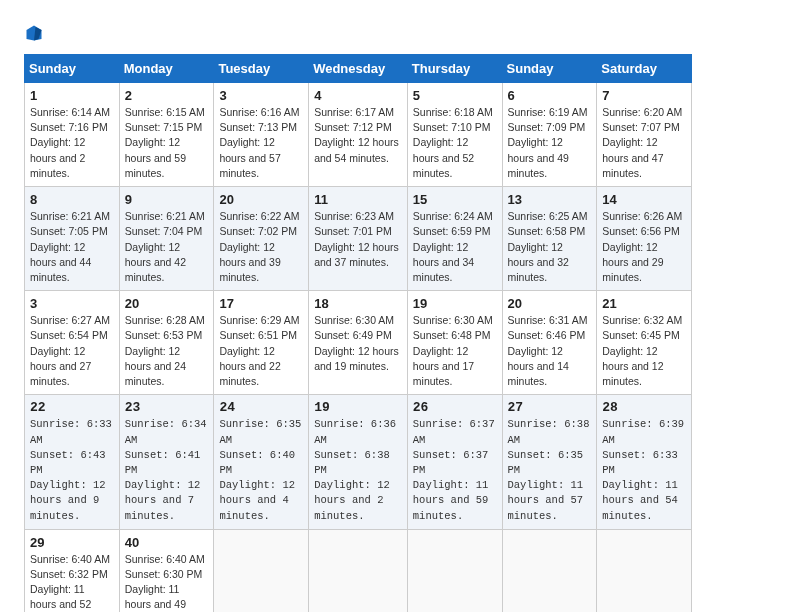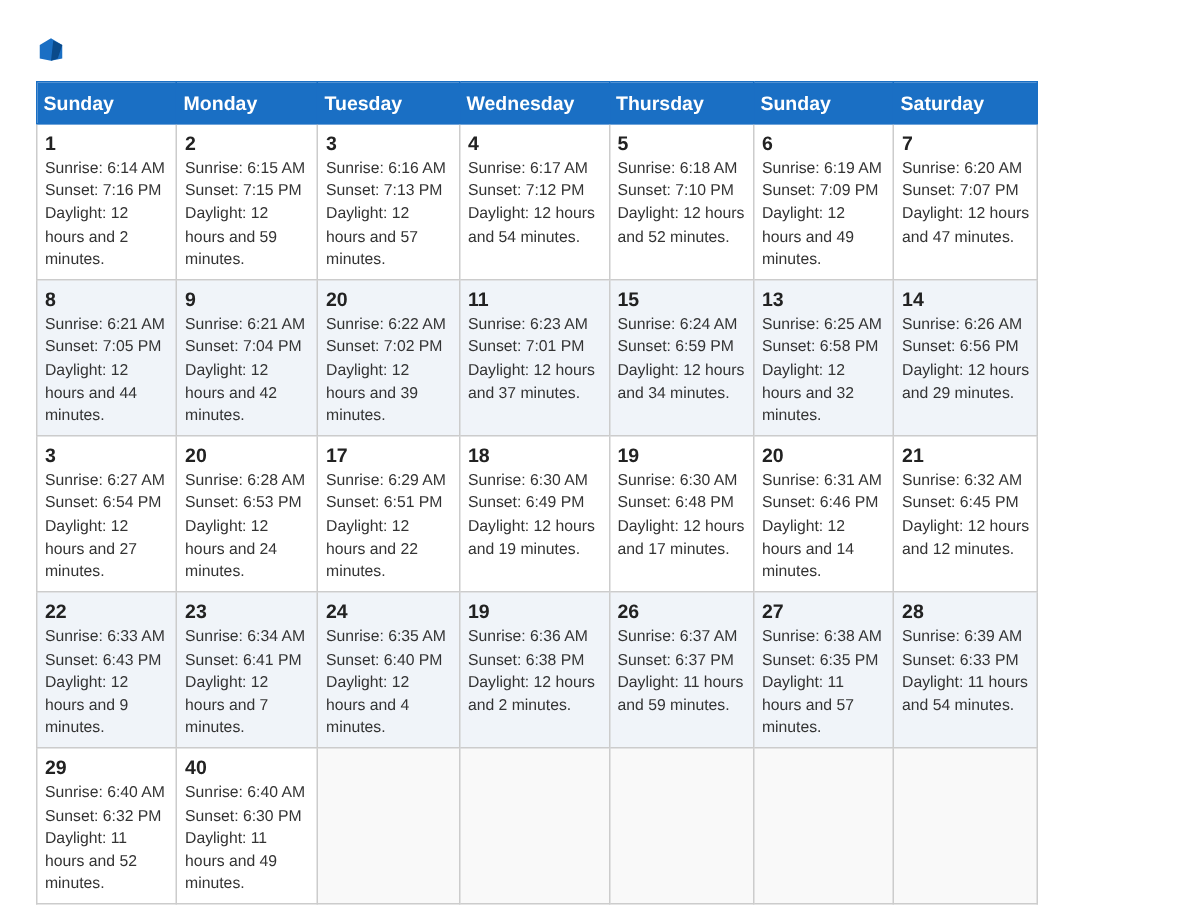--- a/index.html
+++ b/index.html
@@ -96,21 +96,21 @@
       color: #333;
       font-size: 10.5px;
       line-height: 1.45;
     }
     .empty-cell {
       background: #f9f9f9 !important;
     }
     .week-row-1 td { background: #fff; }
     .week-row-2 td { background: #eef2f8; }
     .week-row-3 td { background: #fff; }
-    .week-row-4 td { background: #eef2f8; }
+    .week-row-4 td { background: #eef2f8; font-family: Liberation Mono, monospace; }
     .week-row-5 td { background: #fff; margin-left: 24px; }
   </style>
 </head>
 <body>
 
 <div class="page">
   <div class="header">
     <div class="logo">
       <div class="logo-text">
         <span class="logo-general"></span>

